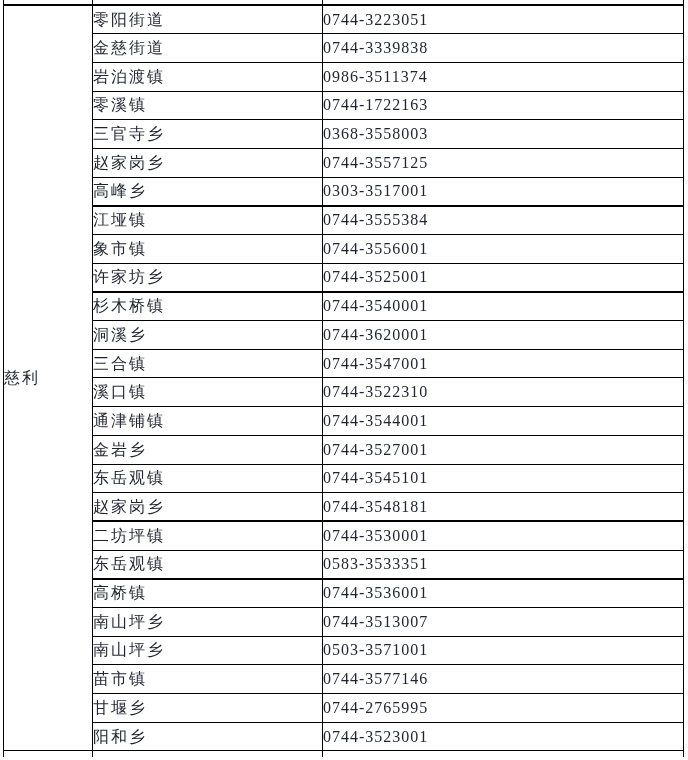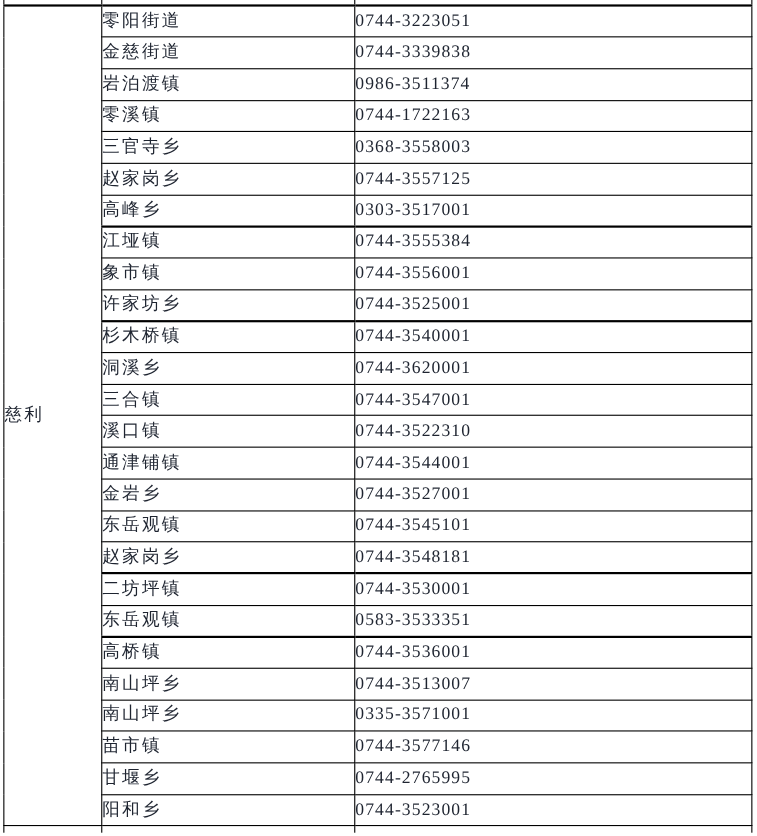--- a/index.html
+++ b/index.html
@@ -152,21 +152,21 @@
         <tr class="data-row thick-top">
           <td class="cell-town">高桥镇</td>
           <td class="cell-phone">0744-3536001</td>
         </tr>
         <tr class="data-row">
           <td class="cell-town">南山坪乡</td>
           <td class="cell-phone">0744-3513007</td>
         </tr>
         <tr class="data-row">
           <td class="cell-town">南山坪乡</td>
-          <td class="cell-phone">0335-3571001</td>
+          <td class="cell-phone">0503-3571001</td>
         </tr>
         <tr class="data-row">
           <td class="cell-town">苗市镇</td>
           <td class="cell-phone">0744-3577146</td>
         </tr>
         <tr class="data-row">
           <td class="cell-town">甘堰乡</td>
           <td class="cell-phone">0744-2765995</td>
         </tr>
         <tr class="data-row">

